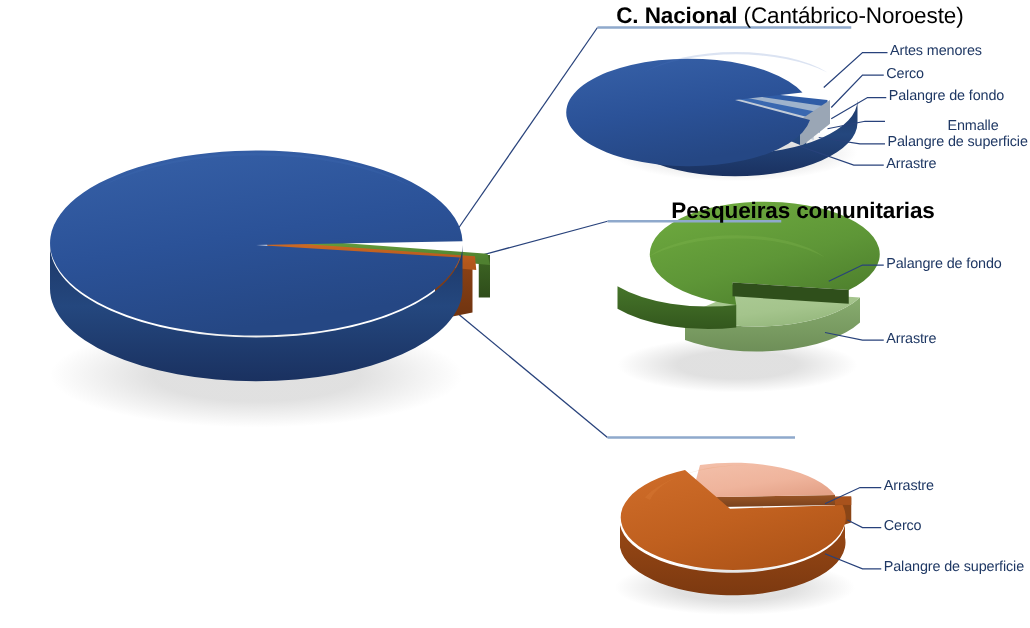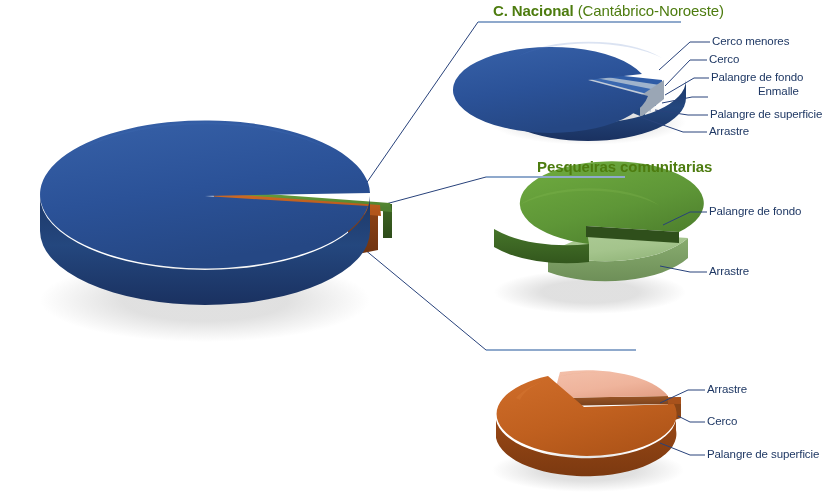--- a/index.html
+++ b/index.html
@@ -7,22 +7,22 @@
     width:824px;height:502px;position:relative;overflow:hidden;
     font-family:"Liberation Sans","DejaVu Sans",sans-serif;
     color:#1F3864;
   }
   .stage{position:absolute;left:0;top:0;width:824px;height:502px;}
   svg.layer{position:absolute;left:0;top:0;width:824px;height:502px;overflow:visible;}
 
   
   .title{
     position:absolute;
-    font-size:15px;
-    color:#4d7c0f;
+    font-size:18px;
+    color:#000000;
     white-space:nowrap;
     letter-spacing:-0.1px;
   }
   .title .b{font-weight:bold;}
   .title .n{font-weight:normal;}
   .t1{left:493px;top:2px;}
   .t2{left:497px;top:158px;font-weight:bold;padding-left:40px;}
   .t3{left:497px;top:331px;font-weight:bold;}
 
   
@@ -225,24 +225,24 @@
   <div class="t-rule r1"></div>
   <div class="title t1">
     <span class="b">C. Nacional</span><span>&nbsp;</span><span class="n">(Cantábrico-Noroeste)</span>
   </div>
 
   <div class="t-rule r2"></div>
   <div class="title t2">Pesqueiras comunitarias</div>
 
   <div class="t-rule r3"></div>
 
-  <div class="lbl" style="left:712px;top:35px;">Cerco menores</div>
+  <div class="lbl" style="left:712px;top:35px;">Artes menores</div>
   <div class="lbl" style="left:709px;top:53px;">Cerco</div>
   <div class="lbl" style="left:711px;top:71px;">Palangre de fondo</div>
-  <div class="lbl" style="left:710px;top:85px;padding-left:48px;">Enmalle</div>
+  <div class="lbl" style="left:710px;top:95px;padding-left:48px;">Enmalle</div>
   <div class="lbl" style="left:710px;top:108px;">Palangre de superficie</div>
   <div class="lbl" style="left:709px;top:125px;">Arrastre</div>
 
   <div class="lbl" style="left:709px;top:205px;">Palangre de fondo</div>
   <div class="lbl" style="left:709px;top:265px;">Arrastre</div>
 
   <div class="lbl" style="left:707px;top:383px;">Arrastre</div>
   <div class="lbl" style="left:707px;top:415px;">Cerco</div>
   <div class="lbl" style="left:707px;top:448px;">Palangre de superficie</div>
 

